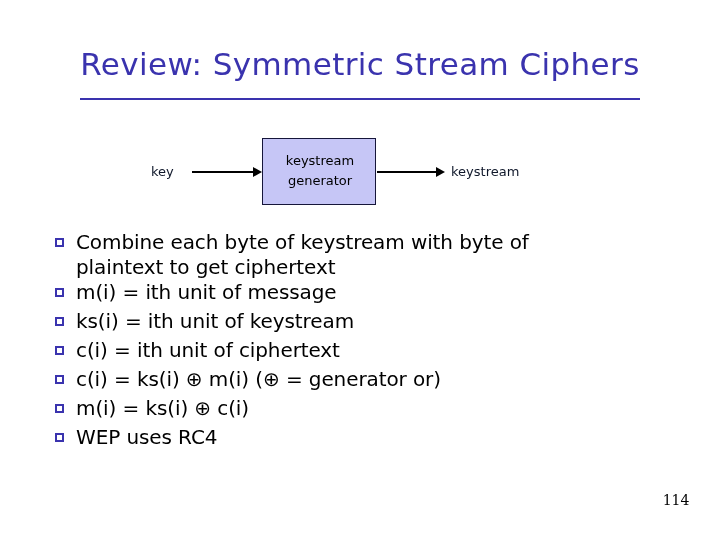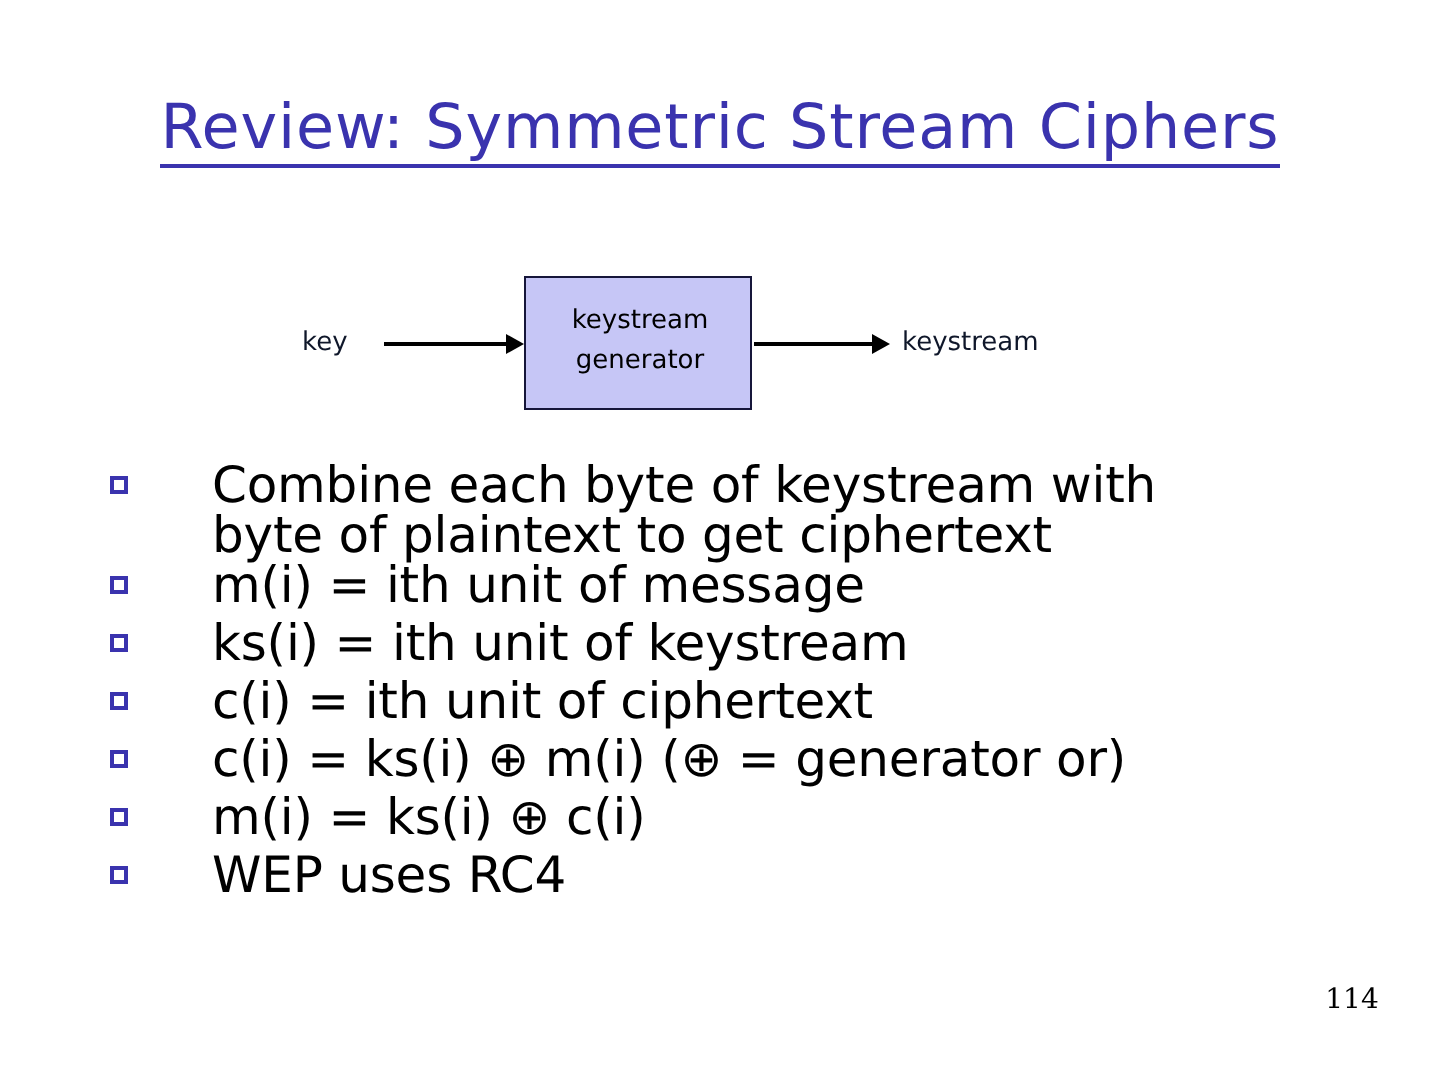--- a/index.html
+++ b/index.html
@@ -33,21 +33,21 @@
     color: #3a33ae;
     font-family: "DejaVu Sans", sans-serif;
     font-size: 31px;
     font-weight: 400;
     letter-spacing: 0.4px;
     line-height: 36px;
     white-space: nowrap;
   }
   #slide-title .t-underline {
     border-bottom: 2px solid #3a33ae;
-    padding-bottom: 0;
+    padding-bottom: 16px;
   }
 
   
   #diagram {
     position: absolute;
     left: 0;
     top: 132px;
     width: 720px;
     height: 86px;
   }
@@ -149,25 +149,24 @@
     top: 8px;
     width: 9px;
     height: 9px;
     border: 2px solid #3a33ae;
     box-sizing: border-box;
   }
   .bullet-text {
     display: block;
     color: #000000;
     font-family: "DejaVu Sans", sans-serif;
-    font-size: 25px;
+    font-size: 20px;
     line-height: 25px;
     letter-spacing: -0.1px;
     max-width: 520px;
-    margin-left: 30px;
   }
 
   
   #page-number {
     position: absolute;
     left: 652px;
     top: 491px;
     width: 48px;
     text-align: center;
     color: #000000;

